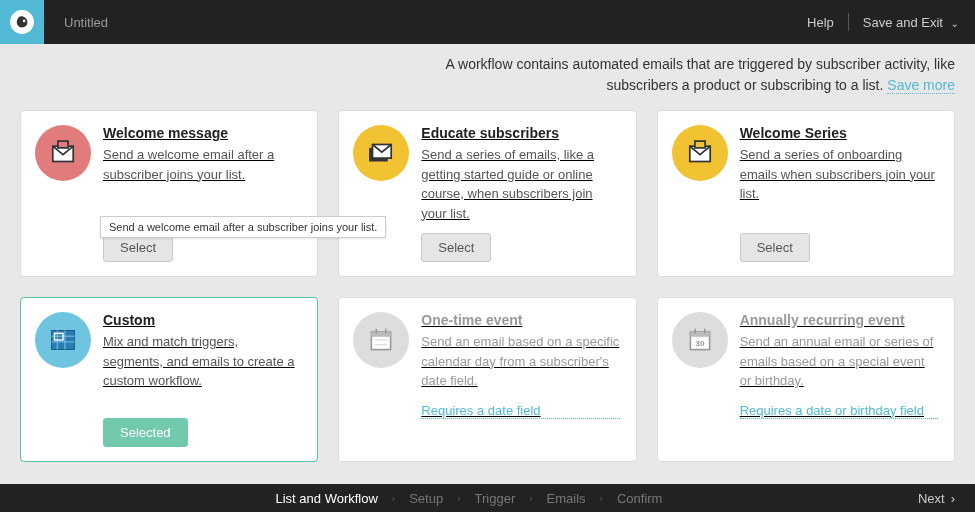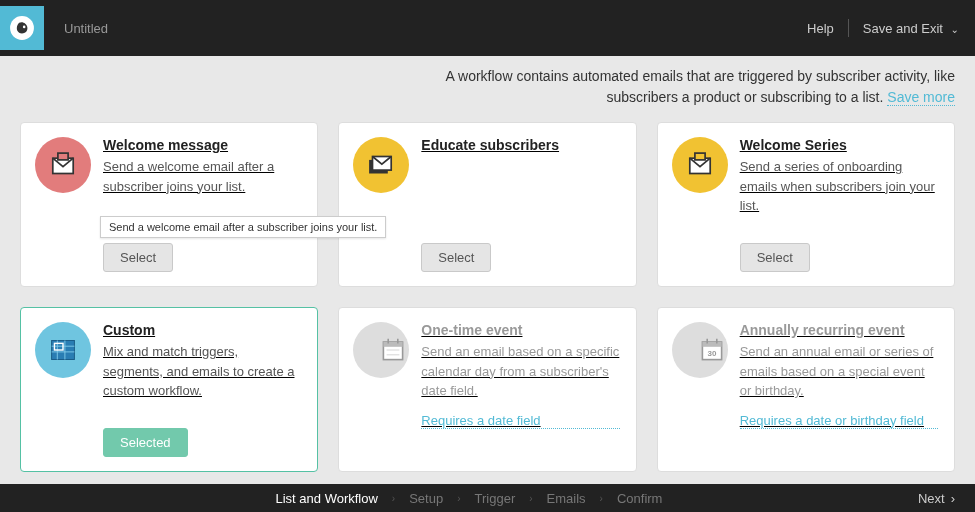--- a/index.html
+++ b/index.html
@@ -5,21 +5,21 @@
   * { box-sizing: border-box; margin: 0; padding: 0; }
   body {
     font-family: -apple-system, "Helvetica Neue", Arial, sans-serif;
     background: #e8e8e8;
     width: 975px;
     height: 512px;
     overflow: hidden;
     position: relative;
   }
   .topbar {
-    height: 56px;
+    height: 44px;
     background: #222;
     display: flex;
     align-items: center;
     color: #aaa;
     font-size: 13px;
   }
   .logo {
     width: 44px;
     height: 44px;
     background: #52bad5;
@@ -75,21 +75,21 @@
     width: 56px; height: 56px;
     border-radius: 50%;
     flex: 0 0 56px;
     display: flex;
     align-items: center;
     justify-content: center;
   }
   .ic-red { background: #e27c7c; }
   .ic-yellow { background: #f1c232; }
   .ic-blue { background: #6fc5e0; }
-  .ic-grey { background: #ddd; justify-content: flex-end; }
+  .ic-grey { background: #ddd; }
   .card-body { flex: 1; display: flex; flex-direction: column; text-decoration: underline; }
   .card-title { font-weight: 600; font-size: 14px; color: #222; margin-bottom: 4px; }
   .card-desc { font-size: 13px; color: #555; line-height: 1.5; }
   .req-link { color: #52bad5; font-size: 13px; text-decoration: none; border-bottom: 1px dotted #52bad5; cursor: pointer; margin-top: 12px; display: inline-block;}
   .btn-row { margin-top: auto; padding-top: 10px; }
   .btn {
     border: 1px solid #c9c9c9;
     background: #e5e5e5;
     color: #555;
     font-size: 13px;
@@ -179,20 +179,21 @@
   <div class="card">
     <div class="icon-wrap ic-yellow env-icon">
       <svg viewBox="0 0 40 40">
           <rect x="6" y="14" width="22" height="16" fill="#333"></rect>
           <rect x="10" y="10" width="22" height="16" fill="#fff" stroke="#333" stroke-width="2"></rect>
           <polyline points="10,10 21,19 32,10" fill="none" stroke="#333" stroke-width="2"></polyline>
         </svg>
     </div>
     <div class="card-body">
       <div class="card-title">Educate subscribers</div>
+      <div class="card-desc">Send a series of emails, like a getting started guide or online course, when subscribers join your list.</div>
       <div class="btn-row"><button class="btn">Select</button></div>
     </div>
   </div>
 
   <div class="card">
     <div class="icon-wrap ic-yellow env-icon">
       <svg viewBox="0 0 40 40">
           <rect x="8" y="12" width="24" height="18" fill="#fff" stroke="#333" stroke-width="2"></rect>
           <polyline points="8,12 20,22 32,12" fill="none" stroke="#333" stroke-width="2"></polyline>
           <rect x="14" y="6" width="12" height="8" fill="#f1c232" stroke="#333" stroke-width="2"></rect>

